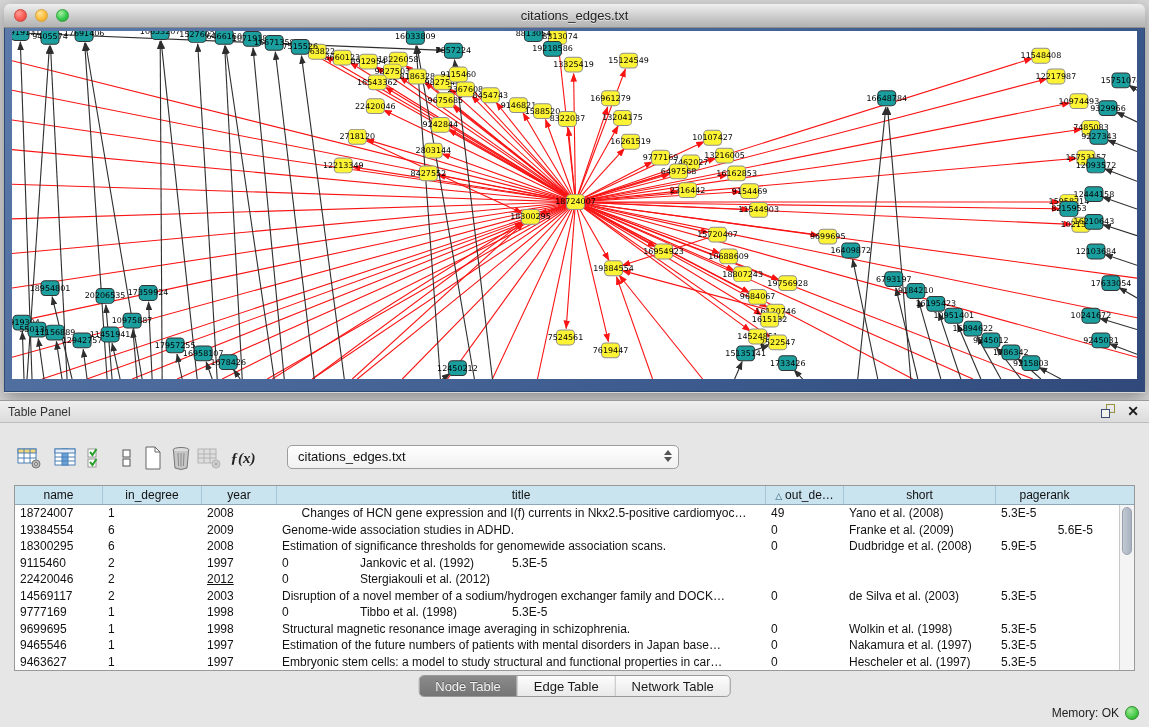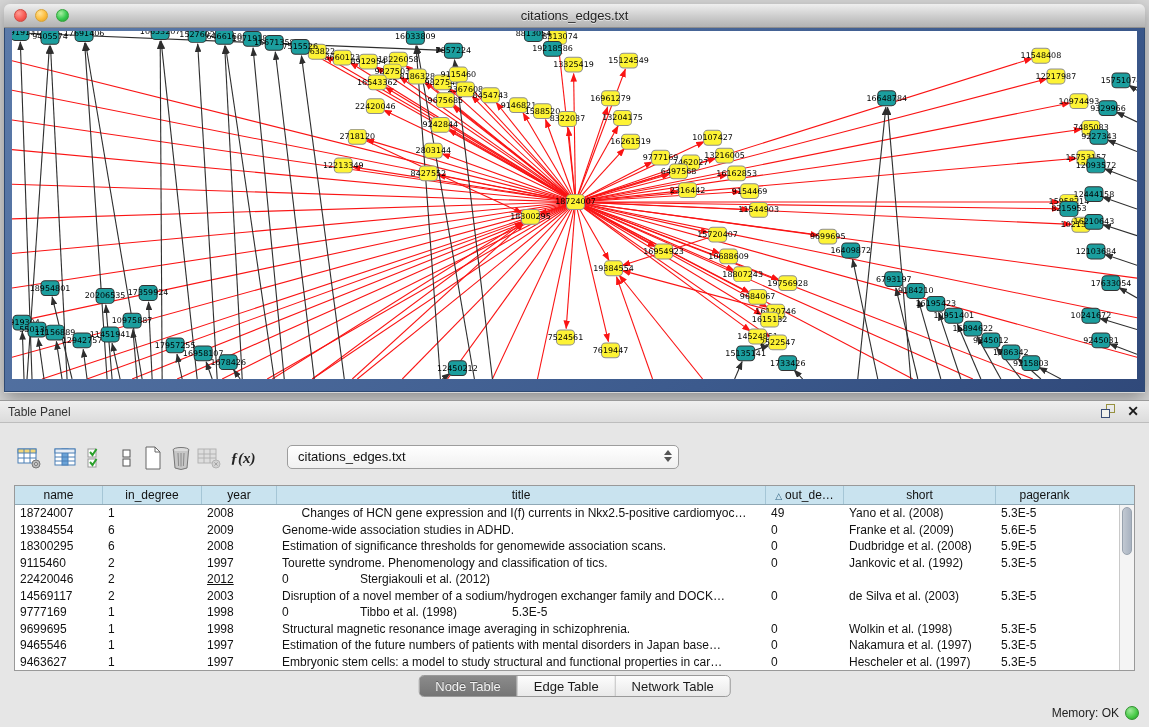--- a/index.html
+++ b/index.html
@@ -808,36 +808,35 @@
           <div class="gr-cell" style="width: 152px;">Yano et al. (2008)</div>
           <div class="gr-cell" style="width: 97px;">5.3E-5</div>
         </div>
         <div class="grid-row">
           <div class="gr-cell" style="width: 88px;">19384554</div>
           <div class="gr-cell" style="width: 99px;">6</div>
           <div class="gr-cell" style="width: 75px;">2009</div>
           <div class="gr-cell" style="width: 489px;">Genome-wide association studies in ADHD.</div>
           <div class="gr-cell" style="width: 78px;">0</div>
           <div class="gr-cell" style="width: 152px;">Franke et al. (2009)</div>
-          <div class="gr-cell" style="width: 97px;">5.6E-5</div>
+          <div class="gr-cell" style="width: 97px; text-align: right;">5.6E-5</div>
         </div>
         <div class="grid-row">
           <div class="gr-cell" style="width: 88px;">18300295</div>
           <div class="gr-cell" style="width: 99px;">6</div>
           <div class="gr-cell" style="width: 75px;">2008</div>
           <div class="gr-cell" style="width: 489px;">Estimation of significance thresholds for genomewide association scans.</div>
           <div class="gr-cell" style="width: 78px;">0</div>
           <div class="gr-cell" style="width: 152px;">Dudbridge et al. (2008)</div>
           <div class="gr-cell" style="width: 97px;">5.9E-5</div>
         </div>
         <div class="grid-row">
           <div class="gr-cell" style="width: 88px;">9115460</div>
           <div class="gr-cell" style="width: 99px;">2</div>
           <div class="gr-cell" style="width: 75px;">1997</div>
-          <div class="gr-cell" style="width: 489px;">Tourette syndrome. Phenomenology and classification of tics.</div>
           <div class="gr-cell" style="width: 78px;">0</div>
           <div class="gr-cell" style="width: 152px;">Jankovic et al. (1992)</div>
           <div class="gr-cell" style="width: 97px;">5.3E-5</div>
         </div>
         <div class="grid-row">
           <div class="gr-cell" style="width: 88px;">22420046</div>
           <div class="gr-cell" style="width: 99px;">2</div>
           <div class="gr-cell" style="width: 75px; text-decoration: underline;">2012</div>
           <div class="gr-cell" style="width: 78px;">0</div>
           <div class="gr-cell" style="width: 152px;">Stergiakouli et al. (2012)</div>

